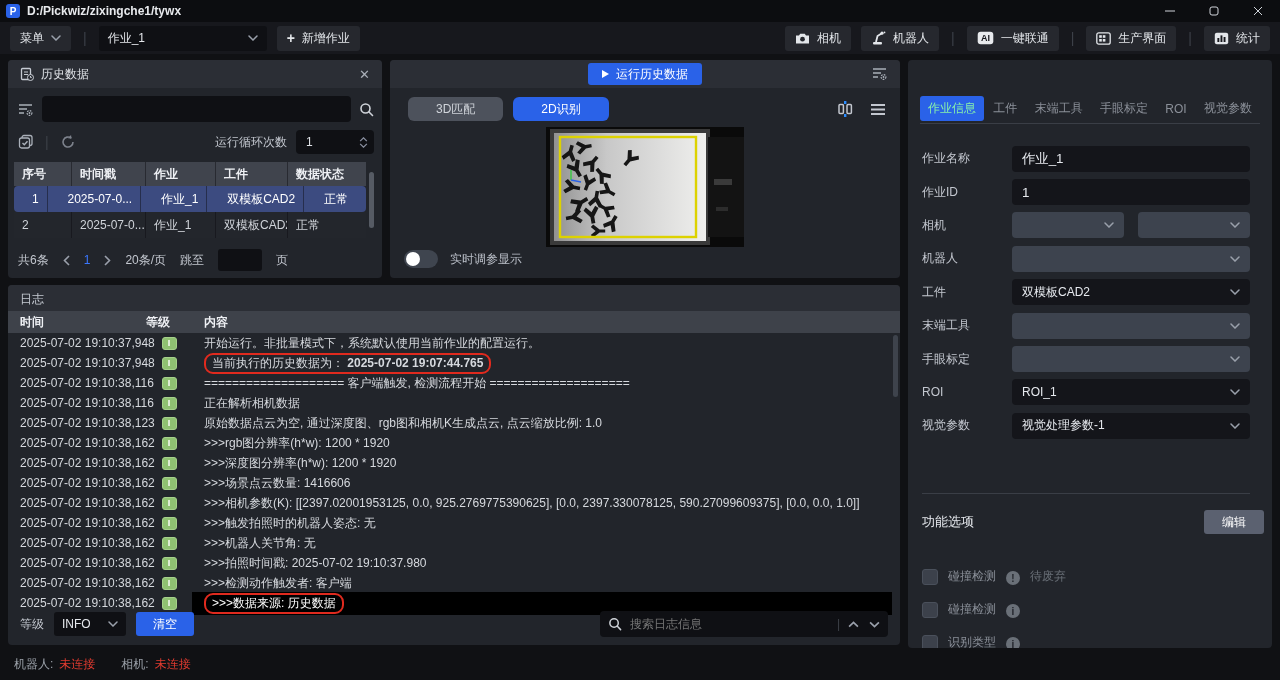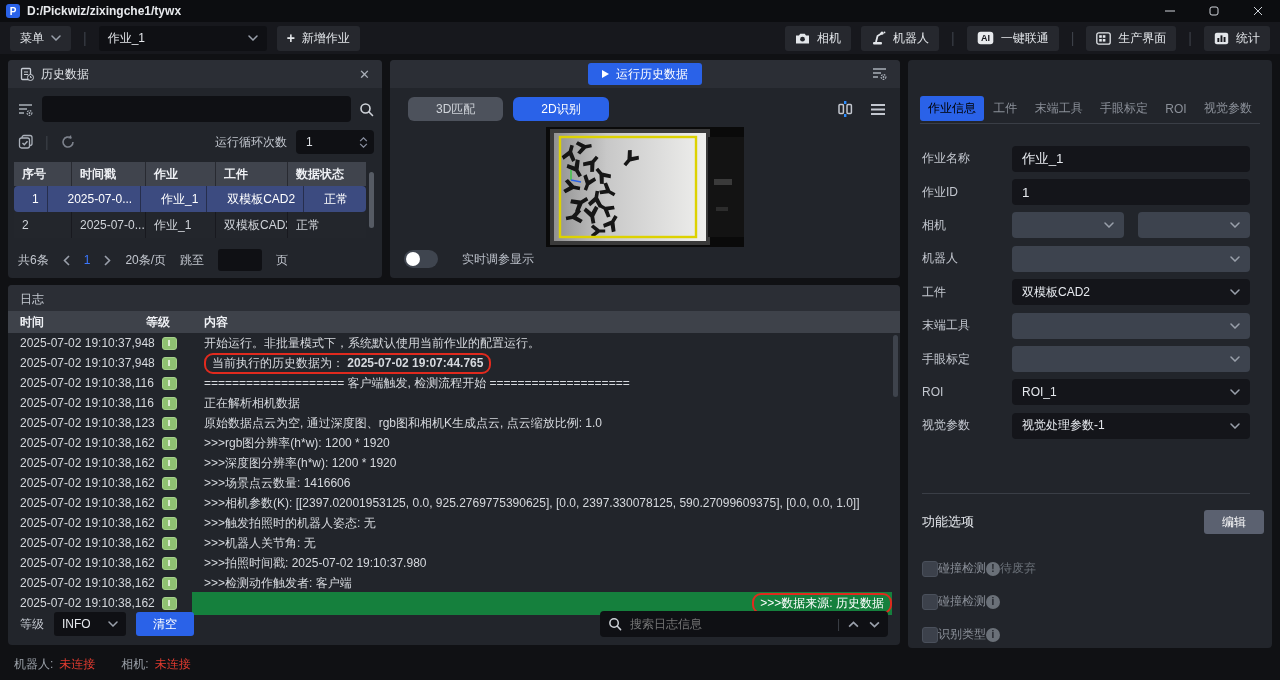--- a/index.html
+++ b/index.html
@@ -58,62 +58,62 @@
   .viewer-top { position:absolute; top:0; left:0; right:0; height:28px; background:#2b2e35; display:flex; align-items:center; justify-content:center; }
   .run-btn { height:22px; background:#2a62e8; border-radius:3px; color:#fff; display:flex; align-items:center; gap:7px; padding:0 14px; }
   .play-tri { width:0; height:0; border-left:7px solid #fff; border-top:4.5px solid transparent; border-bottom:4.5px solid transparent; }
   .viewer-filter { position:absolute; right:12px; top:6px; }
   .mode-row { position:absolute; top:37px; left:18px; display:flex; gap:10px; }
   .mode-btn { height:24px; border-radius:6px; padding:0 28px; display:flex; align-items:center; }
   .mode-btn.gray { background:#4d525c; color:#d0d4da; }
   .mode-btn.blue { background:#2a62e8; color:#fff; }
   .view-icons { position:absolute; top:40px; right:14px; display:flex; gap:16px; align-items:center; }
   .cam-wrap { position:absolute; top:67px; left:156px; width:198px; height:120px; background:#000; }
-  .toggle-row { position:absolute; top:190px; left:14px; display:flex; align-items:center; gap:24px; }
+  .toggle-row { position:absolute; top:190px; left:14px; display:flex; align-items:center; gap:12px; }
   .toggle { width:34px; height:18px; background:#3f454f; border-radius:9px; position:relative; }
   .toggle .knob { position:absolute; left:2px; top:2px; width:14px; height:14px; background:#fff; border-radius:50%; }
   .toggle-label { color:#b9bec7; }
 
   
   #config { left:908px; top:60px; width:364px; height:588px; }
   .cfg-tabs { position:absolute; top:38px; left:12px; right:12px; height:26px; display:flex; align-items:center; justify-content:space-between; border-bottom:1px solid #3a3e46; padding-bottom:4px; }
   .tab { color:#8a8f98; padding:4px 8px; border-radius:3px; white-space:nowrap; }
-  .tab.active { background:#2a62e8; color:#000000; }
+  .tab.active { background:#2a62e8; color:#86efac; }
   .cfg-form { position:absolute; top:82px; left:14px; right:22px; }
   .cfg-row { display:flex; align-items:center; height:33.4px; }
   .cfg-row .flabel { flex:0 0 90px; color:#c3c7cf; }
   .fctl { flex:1; display:flex; gap:14px; }
   .inp-dark { flex:1; height:26px; background:#14151a; border:none; border-radius:4px; color:#e6e9ee; padding:0 10px; outline:none; }
   .sel { flex:1; height:26px; border-radius:4px; display:flex; align-items:center; justify-content:space-between; padding:0 10px; }
   .sel.dark { background:#14151a; color:#e6e9ee; }
   .sel.light { background:#3d434e; color:#e6e9ee; }
   .ftext { color:#e6e9ee; }
   .cfg-div { position:absolute; top:433px; left:14px; right:22px; border-top:1px solid #3a3e46; }
   .opt-head { position:absolute; top:450px; left:14px; right:8px; display:flex; align-items:center; justify-content:space-between; }
   .opt-title { color:#e6e9ee; font-size:13px; }
   .edit-btn { width:60px; height:24px; background:#5b6170; border-radius:3px; color:#fff; display:flex; align-items:center; justify-content:center; }
   .opt-list { position:absolute; top:492px; left:14px; right:22px; }
-  .opt-row { display:flex; align-items:center; gap:0; height:33px; color:#8a8f98; }
+  .opt-row { display:flex; align-items:flex-end; gap:10px; height:33px; color:#8a8f98; }
   .cbx { width:16px; height:16px; background:#3c414b; border:1px solid #4a505b; border-radius:3px; }
   .info-dot { width:14px; height:14px; border-radius:50%; background:#6a7078; color:#22252b; font-size:10px; font-weight:bold; display:flex; align-items:center; justify-content:center; }
   .opt-note { color:#6a7078; }
 
   
   #log { left:8px; top:285px; width:892px; height:360px; }
   .log-cols { position:absolute; top:26px; left:0; right:0; height:22px; background:#3e424a; display:flex; align-items:center; font-weight:bold; color:#eef0f4; }
   .lc-time { width:138px; padding-left:12px; }
   .lc-level { width:46px; }
   .lc-content { flex:1; padding-left:12px; }
   #log-rows { position:absolute; top:48px; left:0; right:0; }
   .log-row { display:flex; align-items:center; height:20px; color:#d6d9de; }
   .lr-time { width:138px; padding-left:12px; white-space:nowrap;text-align:right; }
   .lr-level { width:46px; display:flex; justify-content:center; }
   .lvl-badge { width:15px; height:13px; background:#8fc172; border:1px solid #a5d18a; border-radius:3px; color:#fff; font-size:9px; font-weight:bold; display:flex; align-items:center; justify-content:center; }
   .lr-content { flex:1; padding-left:12px; white-space:nowrap; overflow:hidden; }
-  .lr-content.hl { background:#15803d; color:#fff; margin-right:8px; padding-top:1px; padding-bottom:1px;text-align:right; }
+  .lr-content.hl { background:#000000; color:#fff; margin-right:8px; padding-top:1px; padding-bottom:1px; }
   .red-box { border:2px solid #e02a1e; border-radius:9px; padding:0 6px; display:inline-block; }
   .log-scroll { position:absolute; top:50px; right:2px; width:5px; height:62px; background:#3e434c; border-radius:3px; }
   .log-controls { position:absolute; bottom:8px; left:12px; right:12px; height:26px; display:flex; align-items:center; gap:10px; }
   .lvl-label { color:#c3c7cf; }
   .lvl-select { width:72px; height:24px; background:#0f1014; border-radius:3px; display:flex; align-items:center; justify-content:space-between; padding:0 8px; color:#e6e9ee; }
   .clear-btn { width:58px; height:24px; background:#2a62e8; border-radius:3px; color:#fff; display:flex; align-items:center; justify-content:center; }
   .log-search { margin-left:auto; width:288px; height:26px; background:#0f1014; border-radius:4px; display:flex; align-items:center; padding:0 8px; gap:8px; }
   .log-search input { flex:1; background:transparent; border:none; outline:none; color:#dfe2e7; font-size:12px; }
   .ls-div { color:#3c4048; }
   .ls-nav { display:flex; gap:10px; color:#9aa0ab; align-items:center; }

